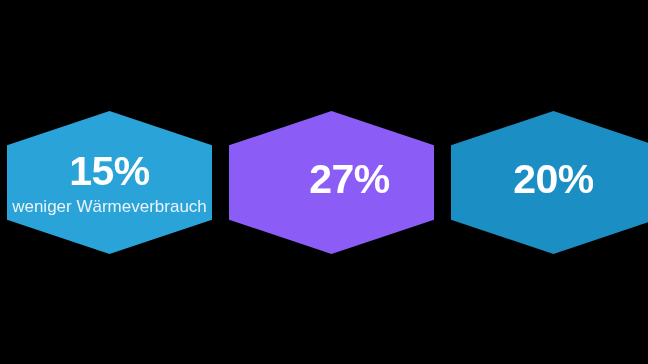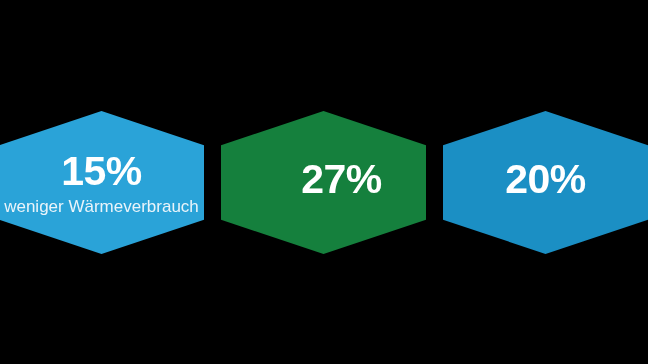--- a/index.html
+++ b/index.html
@@ -13,20 +13,21 @@
     background: #000000;
     font-family: "Liberation Sans", sans-serif;
     overflow: hidden;
   }
 
   #stage {
     position: relative;
     width: 564px;
     height: 364px;
     background: #000000;
+    margin-left: 8px;
   }
 
   .hex-row {
     position: absolute;
     left: 0;
     top: 111px;
     width: 648px;
     height: 143px;
   }
 
@@ -74,21 +75,21 @@
 
 <div id="stage" style="background-color: rgb(0, 0, 0);">
 
   <div class="hex-row">
 
     <div class="hex hex-1" style="background-color: rgb(42, 163, 216);">
       <div class="hex-value">15%</div>
       <div class="hex-label">weniger Wärmeverbrauch</div>
     </div>
 
-    <div class="hex hex-2" style="background-color: #15803d; padding-left: 36px;">
+    <div class="hex hex-2" style="background-color: #8b5cf6; padding-left: 36px;">
       <div class="hex-value">27%</div>
     </div>
 
     <div class="hex hex-3" style="background-color: rgb(27, 143, 196);">
       <div class="hex-value">20%</div>
     </div>
 
   </div>
 
 </div>

